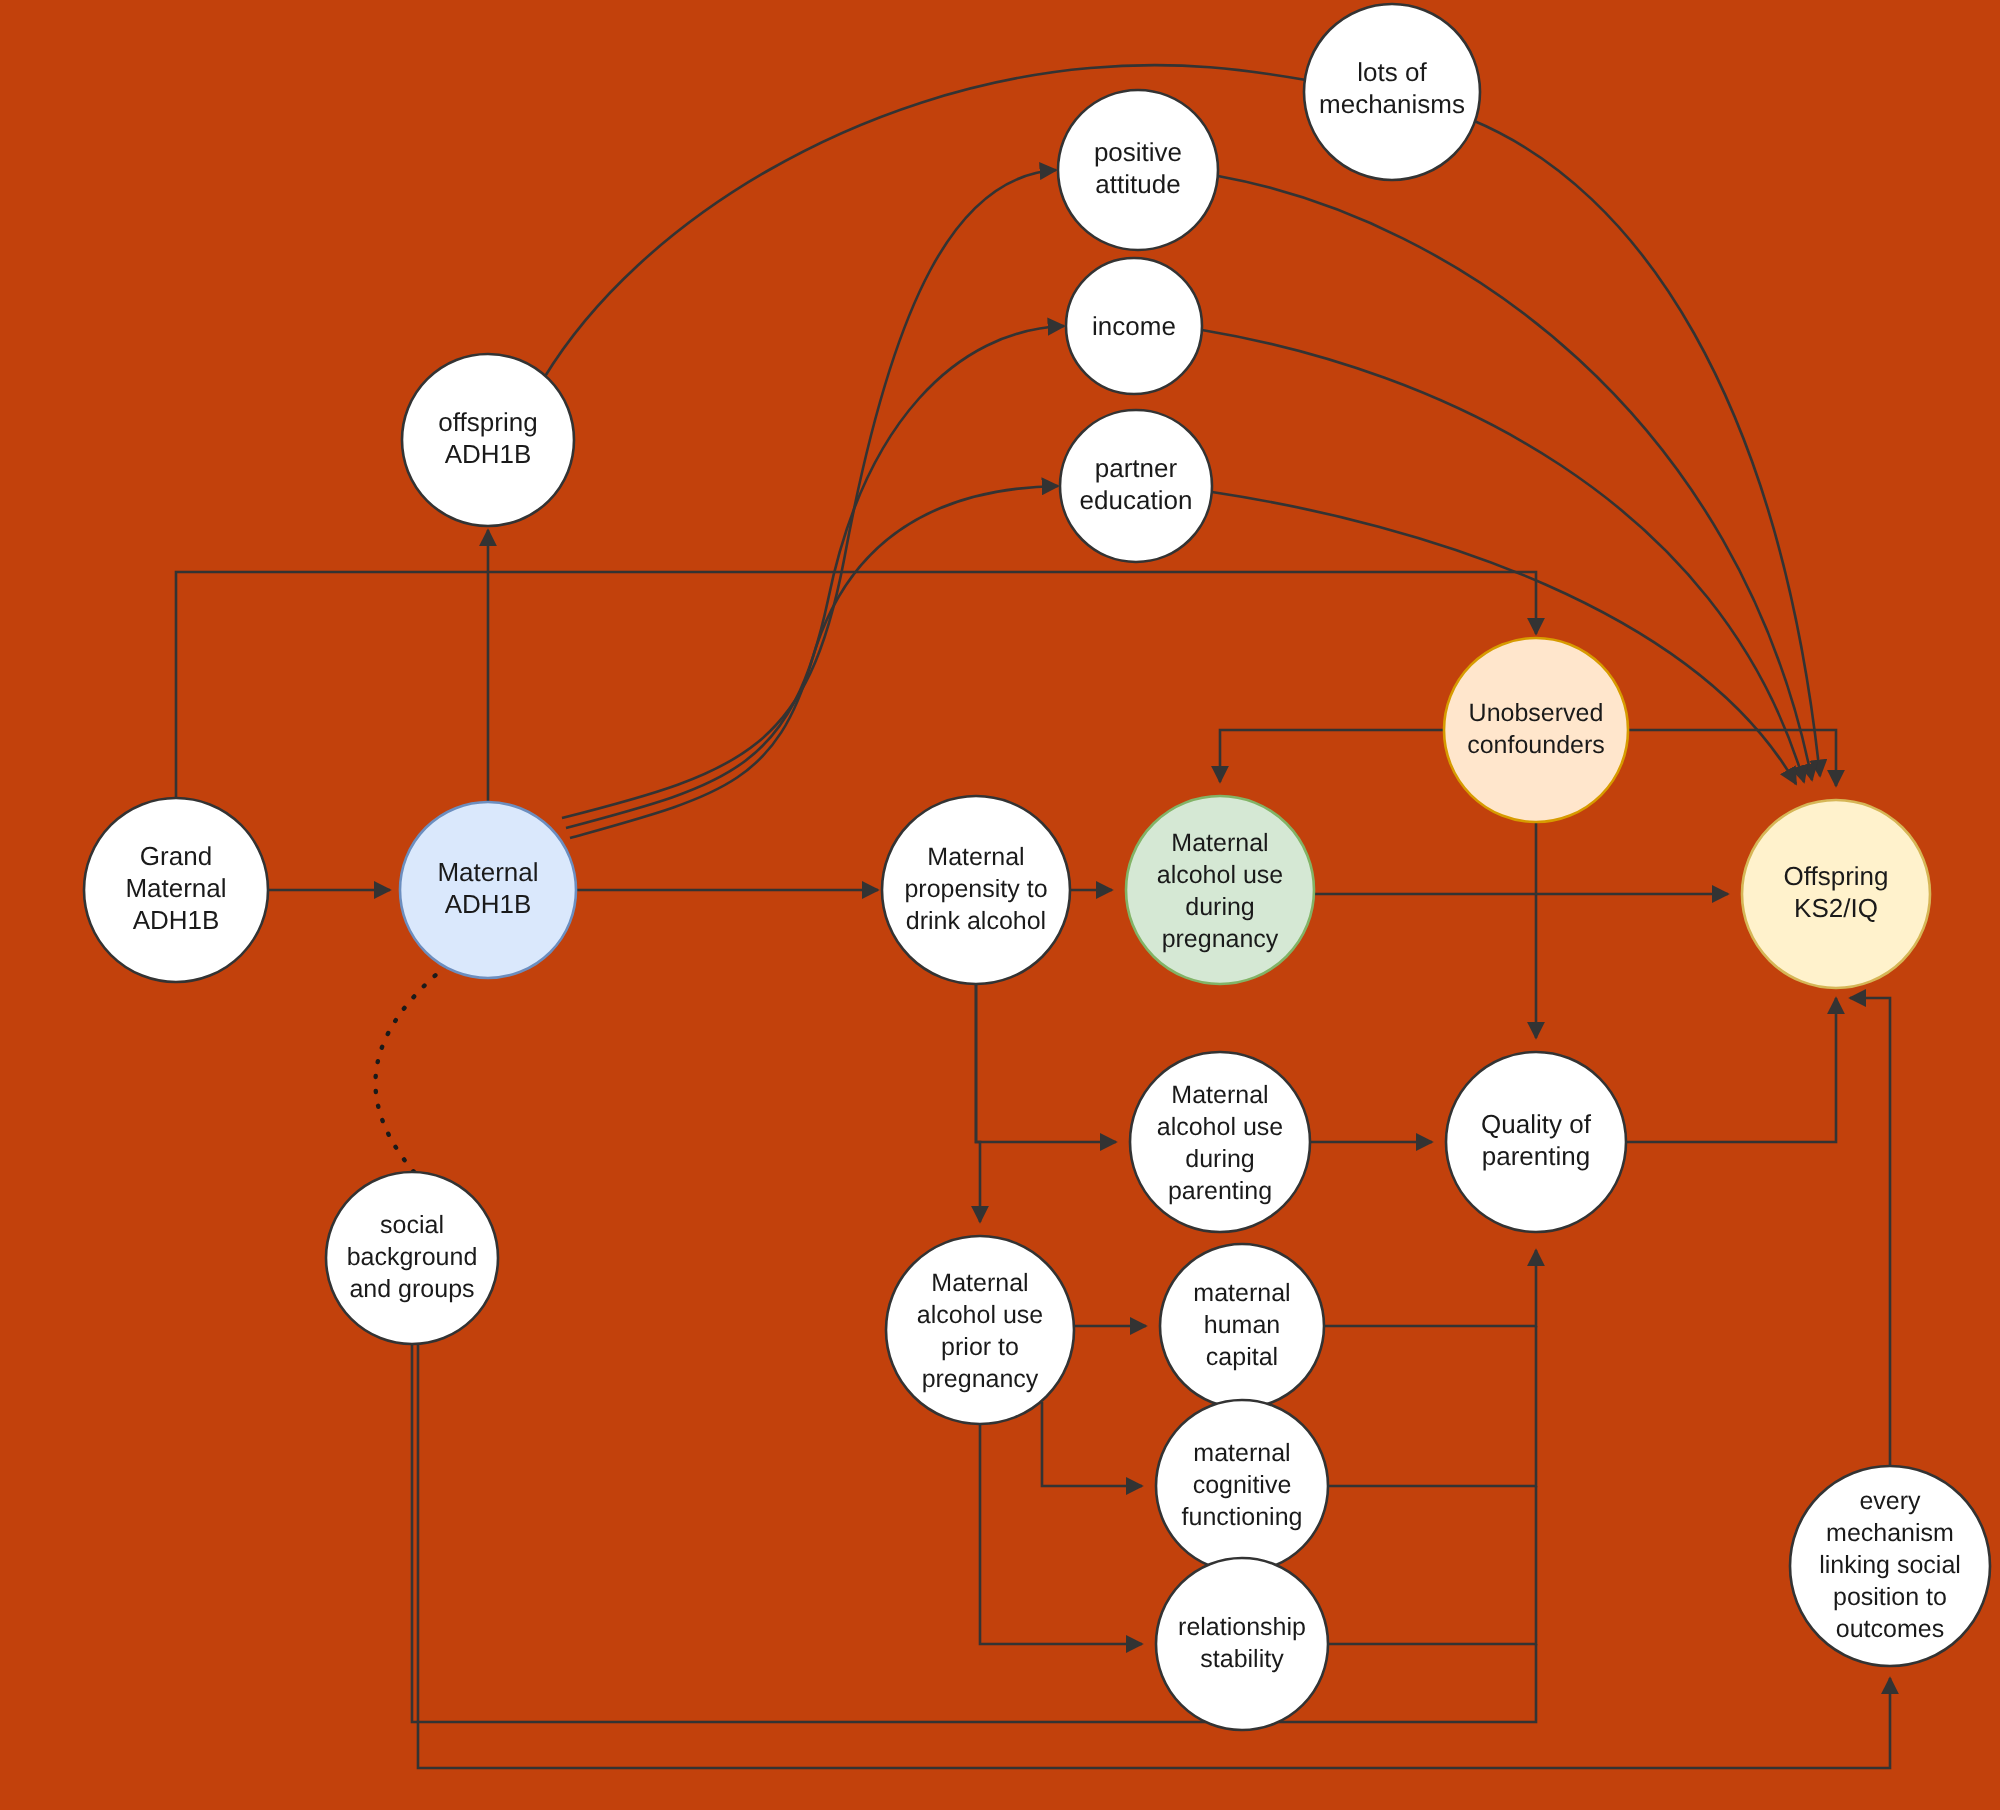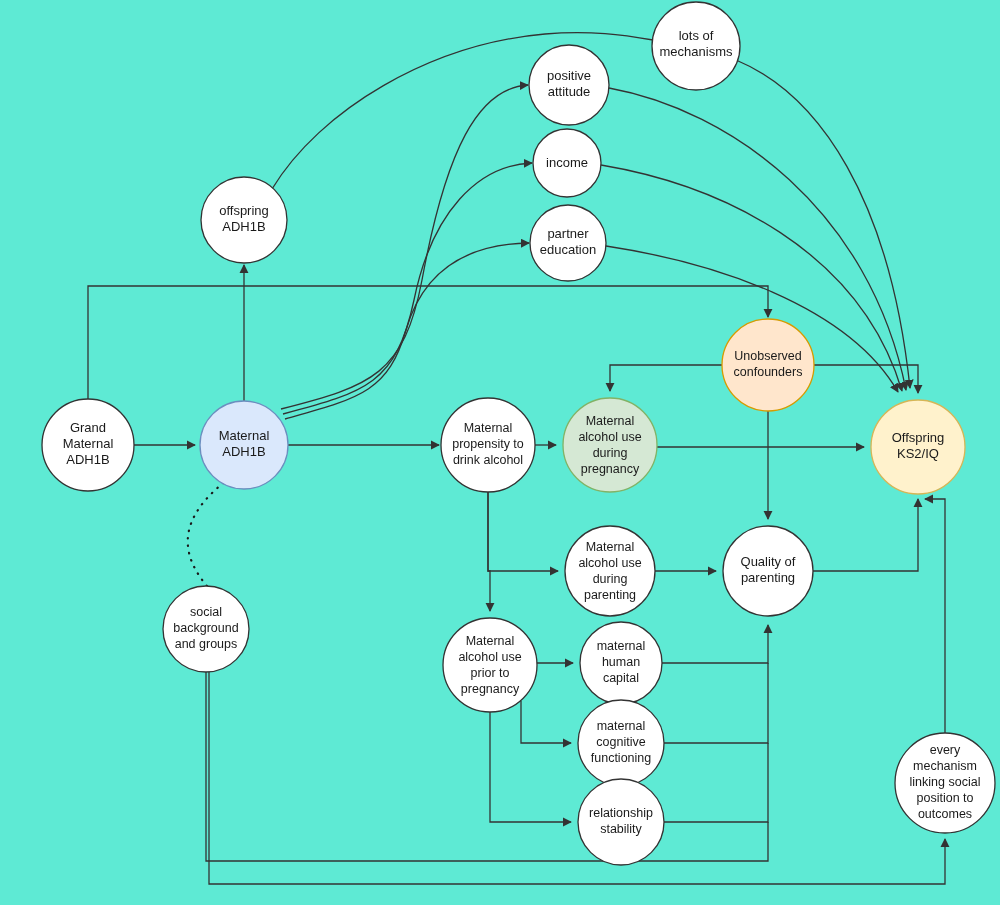--- a/index.html
+++ b/index.html
@@ -10,21 +10,21 @@
   body {
     width: 1000px;
     height: 905px;
     font-family: "Liberation Sans", sans-serif;
     overflow: hidden;
   }
   #dag-root {
     position: relative;
     width: 1000px;
     height: 905px;
-    background: #5eead4;
+    background: #c2410c;
   }
   svg#dag-svg {
     display: block;
     width: 1000px;
     height: 905px;
   }
   .edge {
     fill: none;
     stroke: #333333;
     stroke-width: 1.3px;

